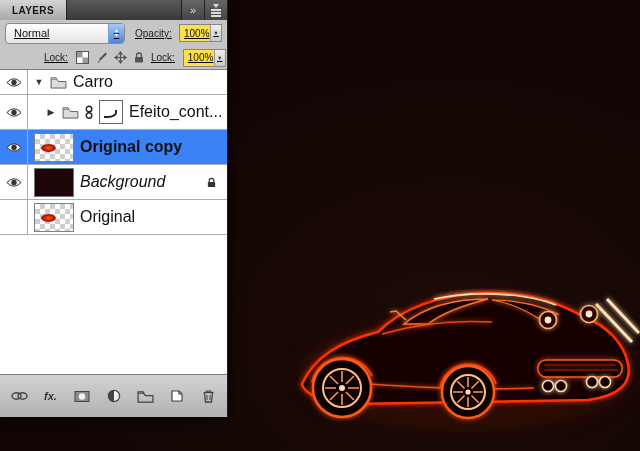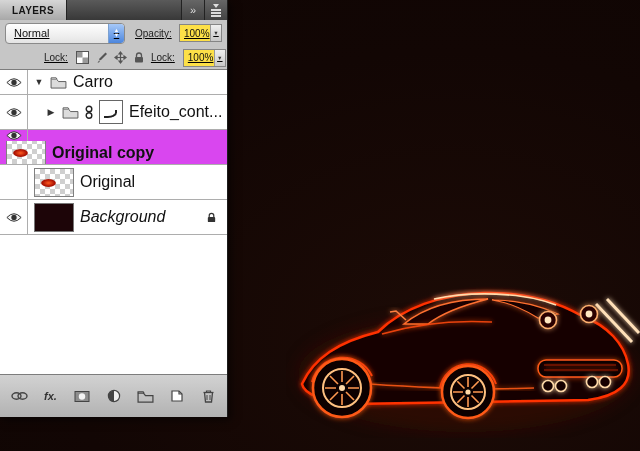--- a/index.html
+++ b/index.html
@@ -37,21 +37,21 @@
             background:#fde047;font-size:10px;color:#111;padding-left:4px;cursor:text;}
   .numfield .val{min-width:26px;}
   .numbtn{width:10px;height:16px;background:linear-gradient(#efefef,#c8c8c8);border-left:1px solid #999;
           font-size:5.5px;display:flex;align-items:center;justify-content:center;color:#333;cursor:pointer;}
   .lockicons{display:flex;gap:4px;align-items:center;margin-left:3px;}
   .lockicons .ic{width:15px;height:14px;display:flex;align-items:center;justify-content:center;cursor:pointer;}
   
   .list{flex:1;background:#fff;border-top:1px solid #7d7d7d;overflow:hidden;}
   .lrow{display:flex;align-items:stretch;height:34px;border-bottom:1px solid #adadad;background:#fff;cursor:pointer;}
   .lrow.short{height:24px;}
-  .lrow.selected{background:#d946ef;flex-direction:column;}
+  .lrow.selected{background:#3b82f6;}
   .eyecell{width:27px;flex:none;border-right:1px solid #adadad;display:flex;align-items:center;justify-content:center;}
   .rowbody{flex:1;display:flex;align-items:center;gap:6px;padding-left:6px;overflow:hidden;}
   .disc{font-size:9px;color:#333;width:10px;text-align:center;flex:none;cursor:pointer;}
   .disc.indent{margin-left:12px;}
   .lname{font-size:16px;color:#111;white-space:nowrap;}
   .lname.bold{font-weight:bold;}
   .lname.italic{font-style:italic;}
   .thumb-sm{width:22px;height:22px;border:1px solid #666;background:#fff;position:relative;flex:none;}
   .thumb-sm i{position:absolute;left:4px;top:9px;width:11px;height:6px;border-bottom:2px solid #222;
               border-right:2px solid #222;border-radius:0 0 70% 0;}
@@ -269,48 +269,48 @@
         </div>
         <div class="rowbody">
           <span class="checker">
               <span class="blob"></span>
             </span>
           <span class="lname bold">Original copy</span>
         </div>
       </div>
 
       <div class="lrow">
-        <div class="eyecell"></div>
-        <div class="rowbody">
-          <span class="checker">
-              <span class="blob"></span>
-            </span>
-          <span class="lname">Original</span>
-        </div>
-      </div>
-
-      <div class="lrow">
         <div class="eyecell">
           <svg width="16" height="11" viewBox="0 0 18 12">
               <path d="M1 6 Q9 -2.5 17 6 Q9 14.5 1 6 Z" fill="#f2f2f2" stroke="#333" stroke-width="1.1"></path>
               <circle cx="9" cy="6" r="3" fill="#333"></circle>
             </svg>
         </div>
         <div class="rowbody">
           <span class="thumb-dark"></span>
           <span class="lname italic">Background</span>
           <span class="rowlock">
             <svg width="11" height="13" viewBox="0 0 12 13">
                 <path d="M3.5 6 V4.5 a2.5 2.5 0 0 1 5 0 V6" fill="none" stroke="#333" stroke-width="1.3"></path>
                 <rect x="2" y="6" width="8" height="5.5" rx="1" fill="#333"></rect>
               </svg>
           </span>
         </div>
       </div>
 
+      <div class="lrow">
+        <div class="eyecell"></div>
+        <div class="rowbody">
+          <span class="checker">
+              <span class="blob"></span>
+            </span>
+          <span class="lname">Original</span>
+        </div>
+      </div>
+
     </div>
 
     <div class="footer">
       <span class="fbtn">
         <svg width="17" height="12" viewBox="0 0 17 12">
             <ellipse cx="5.5" cy="6" rx="4.5" ry="3.2" fill="none" stroke="#444" stroke-width="1.4"></ellipse>
             <ellipse cx="11.5" cy="6" rx="4.5" ry="3.2" fill="none" stroke="#444" stroke-width="1.4"></ellipse>
           </svg>
       </span>
       <span class="fbtn">

